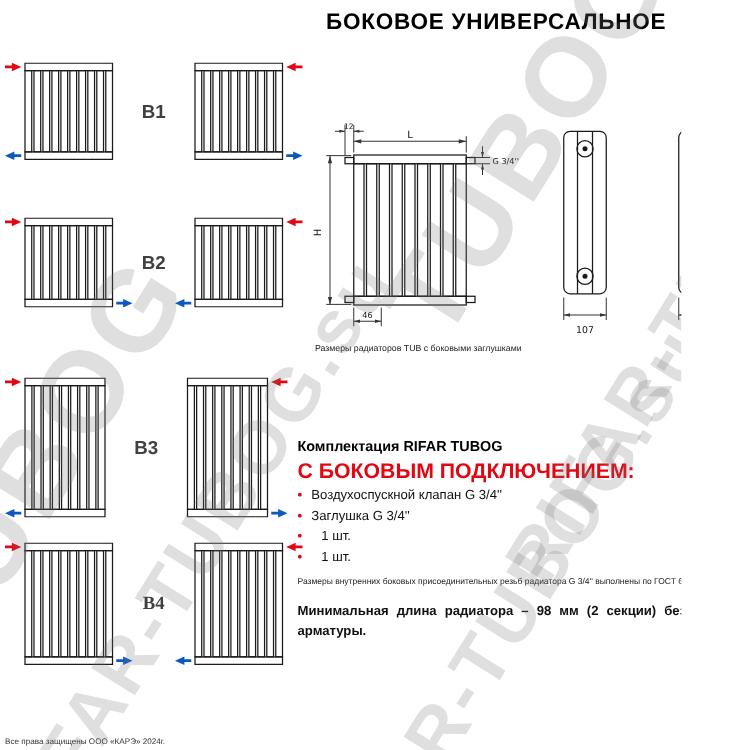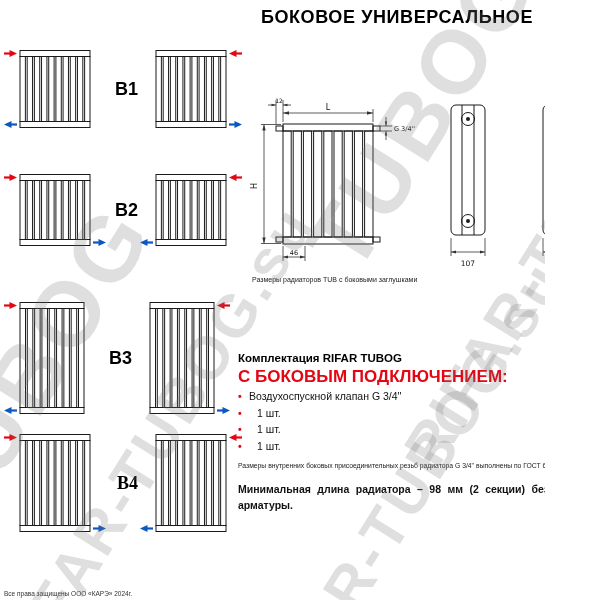--- a/index.html
+++ b/index.html
@@ -17,21 +17,21 @@
   .wm5{font-size:90px;left:330px;top:215px;transform:rotate(-58deg);}
   
   .title{position:absolute;top:7px;right:12px;text-align:right;font-weight:bold;font-size:18px;letter-spacing:.6px;line-height:1.18;color:#000;}
   
   .schemes{position:absolute;left:2px;top:0;width:250px;height:600px;}
   .scheme-row{position:absolute;left:0;display:flex;align-items:center;}
   .row-b1{top:50px;}
   .row-b2{top:174px;}
   .row-b3{top:302px;}
   .row-b4{top:434px;font-family:Liberation Serif, serif;}
-  .scheme-label{width:30px;text-align:right;font-weight:bold;font-size:18px;color:#000000;}
+  .scheme-label{width:30px;text-align:center;font-weight:bold;font-size:15px;color:#404040;}
   .rad{line-height:0;}
   
   .dim-drawing{position:absolute;left:248px;top:96px;}
   .drawing-caption{position:absolute;left:252px;top:276px;font-size:7px;color:#222;white-space:nowrap;}
   .profiles{position:absolute;left:443px;top:100px;}
   svg text{font-family:"DejaVu Sans",sans-serif;fill:#111;}
   
   .equipment{position:absolute;left:238px;top:352px;width:344px;}
   .equip-title{font-size:11.5px;font-weight:bold;color:#000;}
   .equip-subtitle{font-size:17px;font-weight:bold;margin-top:3px;}
@@ -367,20 +367,21 @@
       <div class="equip-title">Комплектация RIFAR TUBOG</div>
       <div class="equip-subtitle" style="color: rgb(227, 6, 19);">С БОКОВЫМ ПОДКЛЮЧЕНИЕМ:</div>
       <div class="equip-list">
         <div class="equip-item">
           <span class="bullet" style="color: rgb(227, 6, 19);"></span>
           <span class="equip-name">Воздухоспускной клапан G 3/4''</span>
           <span class="equip-qty">1 шт.</span>
         </div>
         <div class="equip-item">
           <span class="bullet" style="color: rgb(227, 6, 19);"></span>
+          <span class="equip-name">Заглушка G 3/4''</span>
           <span class="equip-qty">1 шт.</span>
         </div>
         <div class="equip-item">
           <span class="bullet" style="color: rgb(227, 6, 19);"></span>
           <span class="equip-qty">1 шт.</span>
         </div>
         <div class="equip-item">
           <span class="bullet" style="color: rgb(227, 6, 19);"></span>
           <span class="equip-qty">1 шт.</span>
         </div>

